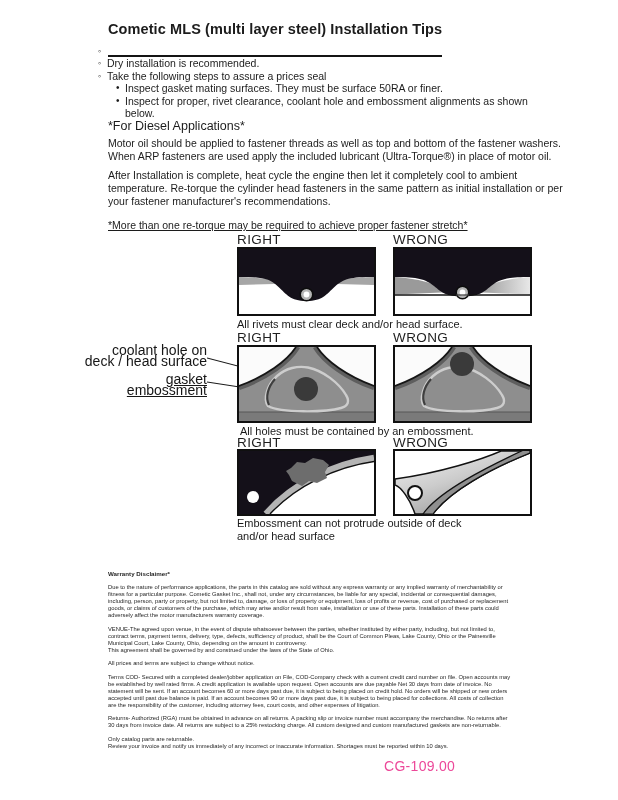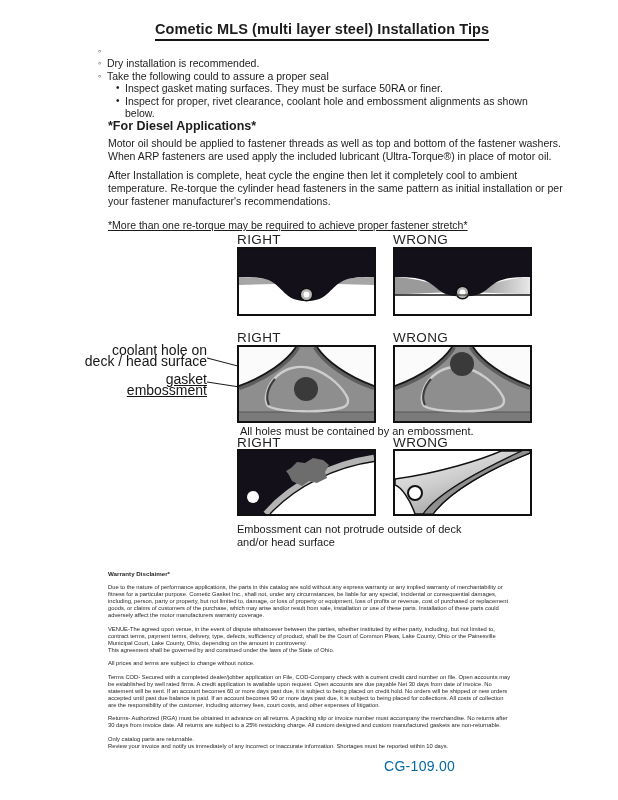--- a/index.html
+++ b/index.html
@@ -3,69 +3,69 @@
 <meta charset="utf-8">
 <style>
   html,body{margin:0;padding:0;}
   .page{
     position:relative;width:618px;height:800px;background:#ffffff;overflow:hidden;
     font-family:"Liberation Sans",sans-serif;color:#1c1c1c;
   }
   .abs{position:absolute;}
   .title{
     left:108px;top:21px;font-size:14.5px;font-weight:bold;
-    display:inline-block;border-bottom:2px solid #141414;padding-bottom:2px;letter-spacing:.1px;margin-left:47px;
+    display:inline-block;border-bottom:2px solid #141414;padding-bottom:18px;letter-spacing:.1px;
   }
   .bullets{left:98px;top:45px;width:460px;font-size:10.5px;line-height:12.4px;}
   .bullets .row{display:flex;}
   .bullets .marker{width:9px;flex:0 0 9px;font-size:9px;}
   .bullets .row.sub{padding-left:18px;}
   .bullets .row.sub .marker{font-size:10px;}
-  .diesel-h{left:108px;top:119px;font-size:12.5px;font-weight:bold;}
+  .diesel-h{left:108px;top:119px;font-size:12.5px;font-weight:normal;}
   .para{left:108px;width:456px;font-size:10.5px;line-height:13px;}
   .p1{top:137px;}
   .p2{top:169px;}
   .p3{top:219px;text-decoration:underline;}
   .collabel{width:140px;font-size:13.5px;letter-spacing:.4px;color:#1f1f1f;}
   .r1{top:232px;} .r2{top:330px;} .r3{top:435px;}
   .cleft{left:237px;} .cright{left:393px;}
   .panel{width:135px;border:2.5px solid #101010;background:#fff;line-height:0;}
   .panel svg{display:block;}
   .row1{top:247px;} .row2{top:345px;} .row3{top:449px;}
   .caption{font-size:11px;line-height:12.5px;color:#1a1a1a;}
   .cap1{left:237px;top:318px;width:300px;}
   .cap2{left:240px;top:425px;width:300px;}
-  .cap3{left:237px;top:517px;width:250px;white-space:pre-line;margin-top:6px;}
+  .cap3{left:237px;top:517px;width:250px;white-space:pre-line;}
   .annot{font-size:14px;line-height:11px;text-align:right;color:#161616;white-space:pre-line;}
   .an1{left:83px;top:345px;width:124px;}
   .an2{left:83px;top:374px;width:124px;text-decoration:underline;}
   .leaders{left:207px;top:352px;width:100px;height:42px;}
   .fineprint{left:108px;top:570px;width:405px;font-size:5.8px;line-height:7px;color:#262626;}
   .fineprint h4{margin:0 0 7px 0;font-size:6.2px;}
   .fineprint p{margin:0 0 6.5px 0;white-space:pre-line;}
-  .pagenum{left:384px;top:758px;font-size:14px;color:#0369a1;letter-spacing:.3px;text-align:center;}
+  .pagenum{left:384px;top:758px;font-size:14px;color:#ec4899;letter-spacing:.3px;text-align:center;}
 </style>
 </head>
 <body>
 
 <div class="page">
 
   <div class="abs title">Cometic MLS (multi layer steel) Installation Tips</div>
 
   <div class="abs bullets">
     <div class="row">
         <span class="marker">◦</span>
       </div>
     <div class="row">
         <span class="marker">◦</span>
         <span>Dry installation is recommended.</span>
       </div>
     <div class="row">
         <span class="marker">◦</span>
-        <span>Take the following could to assure a proper seal</span>
+        <span>Take the following steps to assure a prices seal</span>
       </div>
     <div class="row sub">
         <span class="marker">•</span>
         <span>Inspect gasket mating surfaces.  They must be surface 50RA or finer.</span>
       </div>
     <div class="row sub">
         <span class="marker">•</span>
         <span>Inspect for proper, rivet clearance, coolant hole and embossment alignments as shown below.</span>
       </div>
   </div>
@@ -99,20 +99,21 @@
       <rect width="135" height="65" fill="#ffffff"></rect>
       <path d="M0,28 C20,29 44,35 58,43 L0,45.5 Z" fill="#9a9a9a"></path>
       <path d="M135,28 C115,29 91,35 77,43 L135,45.5 Z" fill="url(#wgR)"></path>
       <path d="M0,0 H135 V28 C112,28 105,30 96,37 C88,43.5 84,47.5 67.5,47.5 C51,47.5 47,43.5 39,37 C30,30 23,28 0,28 Z" fill="#141019"></path>
       <line x1="0" y1="46" x2="135" y2="46" stroke="#111111" stroke-width="1.7"></line>
       <circle cx="67.5" cy="43.5" r="6.3" fill="#b5b5b5" stroke="#0d0d0d" stroke-width="1.6"></circle>
       <circle cx="67.5" cy="43.5" r="2.9" fill="#ffffff"></circle>
       <line x1="61" y1="46" x2="74" y2="46" stroke="#3a3a3a" stroke-width="1.2"></line>
     </svg>
   </div>
+  <div class="abs caption cap1">All rivets must clear deck and/or head surface.</div>
 
   <div class="abs collabel r2 cleft">RIGHT</div>
   <div class="abs collabel r2 cright">WRONG</div>
 
   <div class="abs annot an1">coolant hole on
 deck / head surface</div>
   <div class="abs annot an2">gasket embossment</div>
   <svg class="abs leaders" viewBox="0 0 100 42">
     <line x1="0" y1="6" x2="92" y2="30" stroke="#1a1a1a" stroke-width="1.1"></line>
     <line x1="0" y1="30" x2="52" y2="38" stroke="#1a1a1a" stroke-width="1.1"></line>

